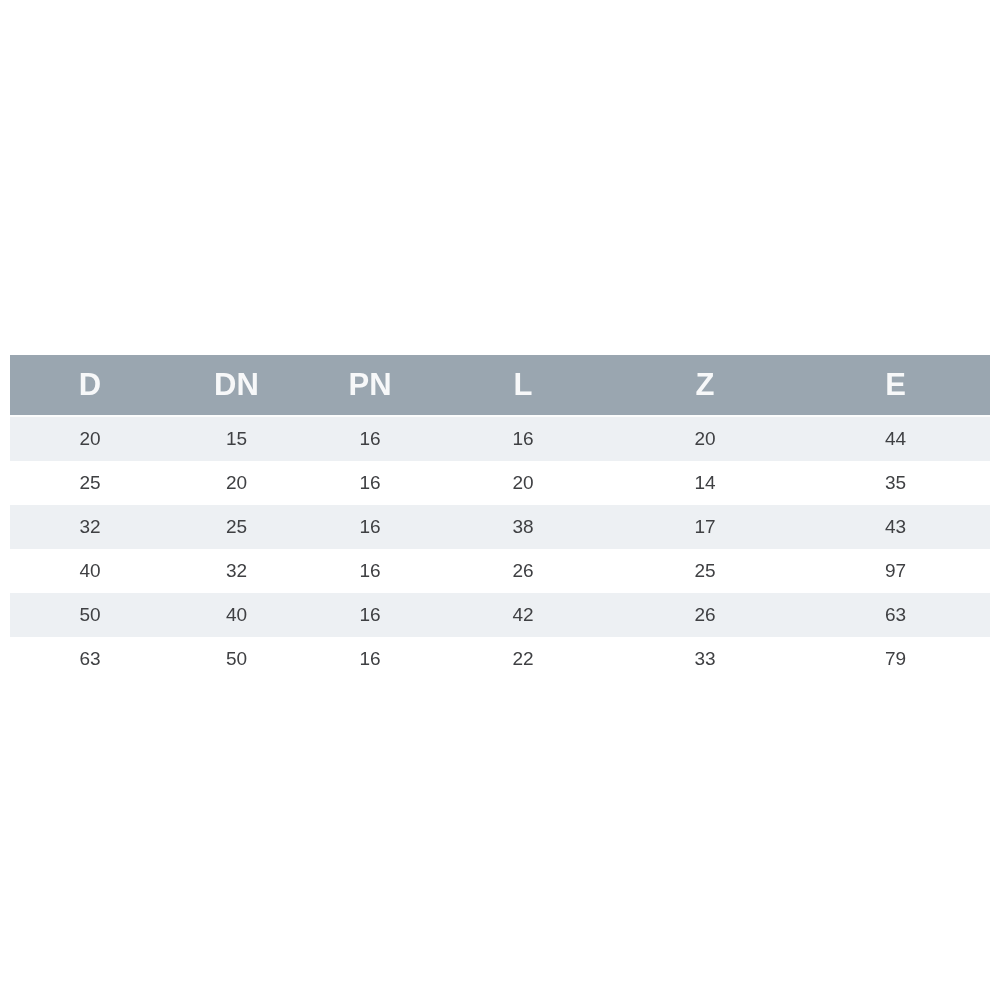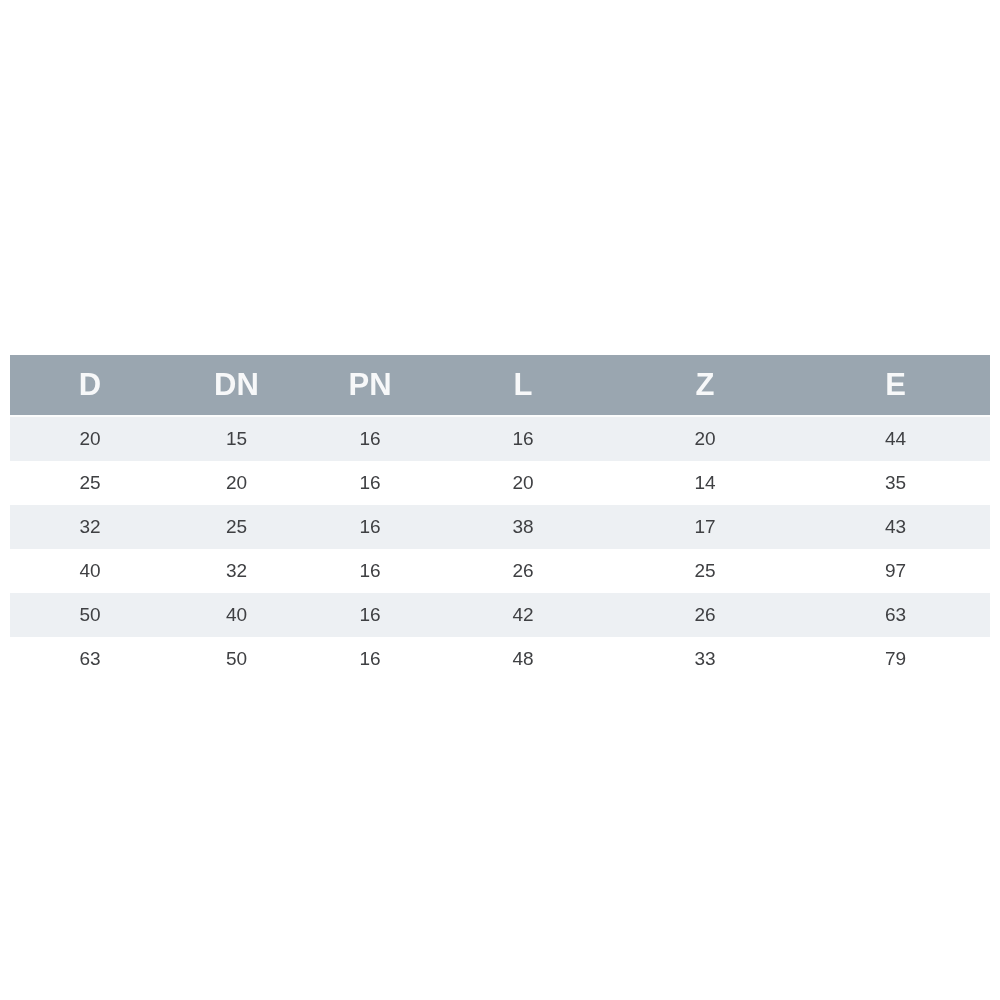--- a/index.html
+++ b/index.html
@@ -118,19 +118,19 @@
         <td>40</td>
         <td>16</td>
         <td>42</td>
         <td>26</td>
         <td>63</td>
       </tr>
       <tr>
         <td>63</td>
         <td>50</td>
         <td>16</td>
-        <td>48</td>
+        <td>22</td>
         <td>33</td>
         <td>79</td>
       </tr>
     </tbody>
   </table>
 </div>
 
 </body></html>

